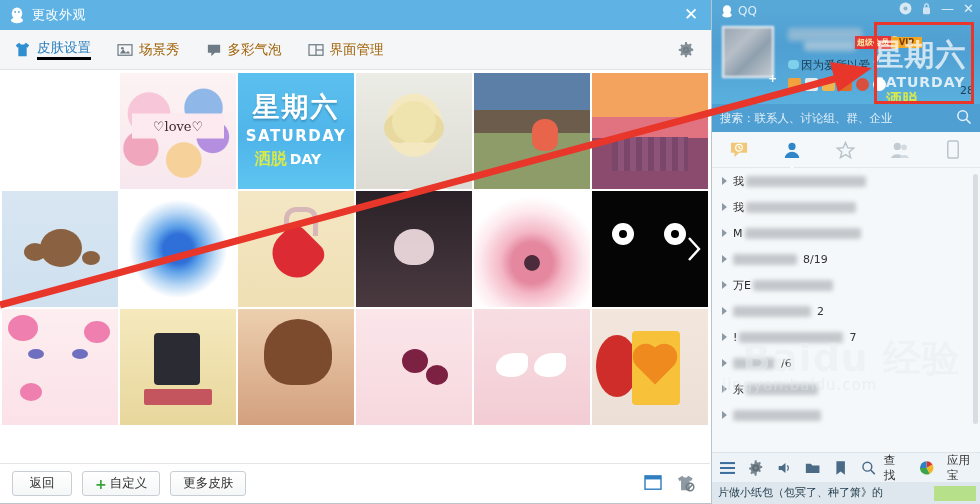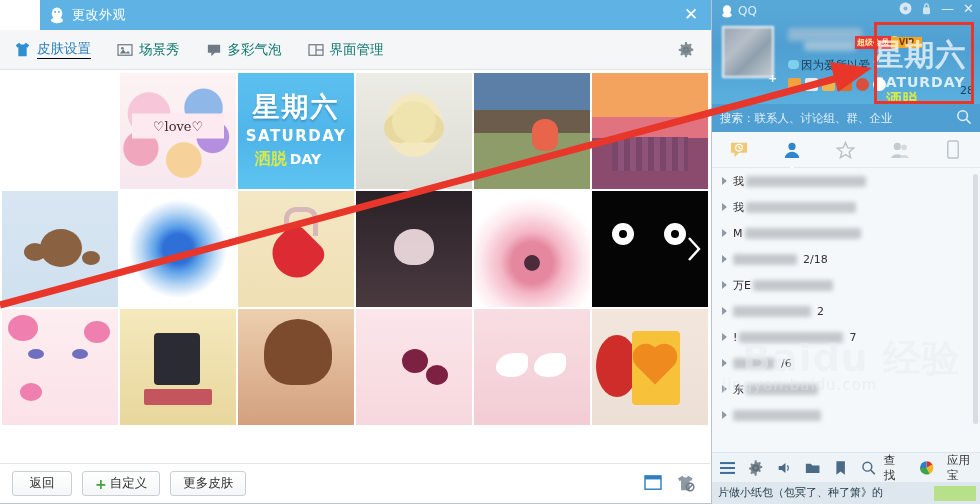--- a/index.html
+++ b/index.html
@@ -10,38 +10,38 @@
   }
   #root { position: relative; width: 980px; height: 504px; }
 
   
   .skin-window {
     position: absolute; left: 0; top: 0; width: 712px; height: 504px;
     background: #ffffff; border: 1px solid #b9c4cc; border-top: none; border-left: none;
   }
   .skin-titlebar {
     position: relative; height: 30px; background: #5eb3e4;
-    display: flex; align-items: center; padding: 0 8px; margin-left: 40px;
+    display: flex; align-items: center; padding: 0 8px;
   }
   .skin-titlebar .tb-logo { width: 18px; height: 18px; margin-right: 6px; display:block; }
   .skin-title-text { color: #ffffff; font-size: 13px; letter-spacing: .5px; }
   .skin-close {
     position: absolute; right: 10px; top: 5px; width: 20px; height: 20px;
     color: #ffffff; font-size: 17px; line-height: 19px; text-align: center;
     font-family: "DejaVu Sans", sans-serif; cursor: pointer;
   }
 
   .skin-toolbar {
     position: relative; height: 40px; background: #f4f6f7;
     border-bottom: 1px solid #dde3e7;
     display: flex; align-items: center; padding-left: 14px; gap: 26px;
   }
   .tool-item { display: flex; align-items: center; gap: 6px; cursor: pointer; }
-  .tool-item .tl-label { font-size: 13.5px; color: #0f766e; }
-  .tool-item.active .tl-label { color: #2b7fbe; border-bottom: 1px solid #000000; }
+  .tool-item .tl-label { font-size: 13.5px; color: #a16207; }
+  .tool-item.active .tl-label { color: #2b7fbe; border-bottom: 3px solid #000000; }
   .tool-gear { position: absolute; right: 16px; top: 11px; width: 18px; height: 18px; cursor:pointer; }
 
   .skin-grid {
     position: absolute; left: 0; top: 71px; width: 710px; height: 393px;
     background: #ffffff; overflow: hidden;
   }
   .grid-inner { display: grid; grid-template-columns: repeat(6, 116px); gap: 2px; padding: 2px 0 0 2px; }
   .thumb { position: relative; width: 116px; height: 116px; overflow: hidden; cursor: pointer; }
   .thumb.selected { outline: 3px solid #e8362a; outline-offset: -3px; z-index: 5; }
   .thumb .chev {
@@ -481,21 +481,21 @@
         <span class="qq-blur" style="width:110px"></span>
       </div>
       <div class="qq-row">
         <span class="qq-arrow"></span>
         <span class="qq-lead">M</span>
         <span class="qq-blur" style="width:116px"></span>
       </div>
       <div class="qq-row">
         <span class="qq-arrow"></span>
         <span class="qq-blur" style="width:64px"></span>
-        <span class="qq-rowtext">2/18</span>
+        <span class="qq-rowtext">8/19</span>
       </div>
       <div class="qq-row">
         <span class="qq-arrow"></span>
         <span class="qq-lead">万E</span>
         <span class="qq-blur" style="width:80px"></span>
       </div>
       <div class="qq-row">
         <span class="qq-arrow"></span>
         <span class="qq-blur" style="width:78px"></span>
         <span class="qq-rowtext">2</span>

